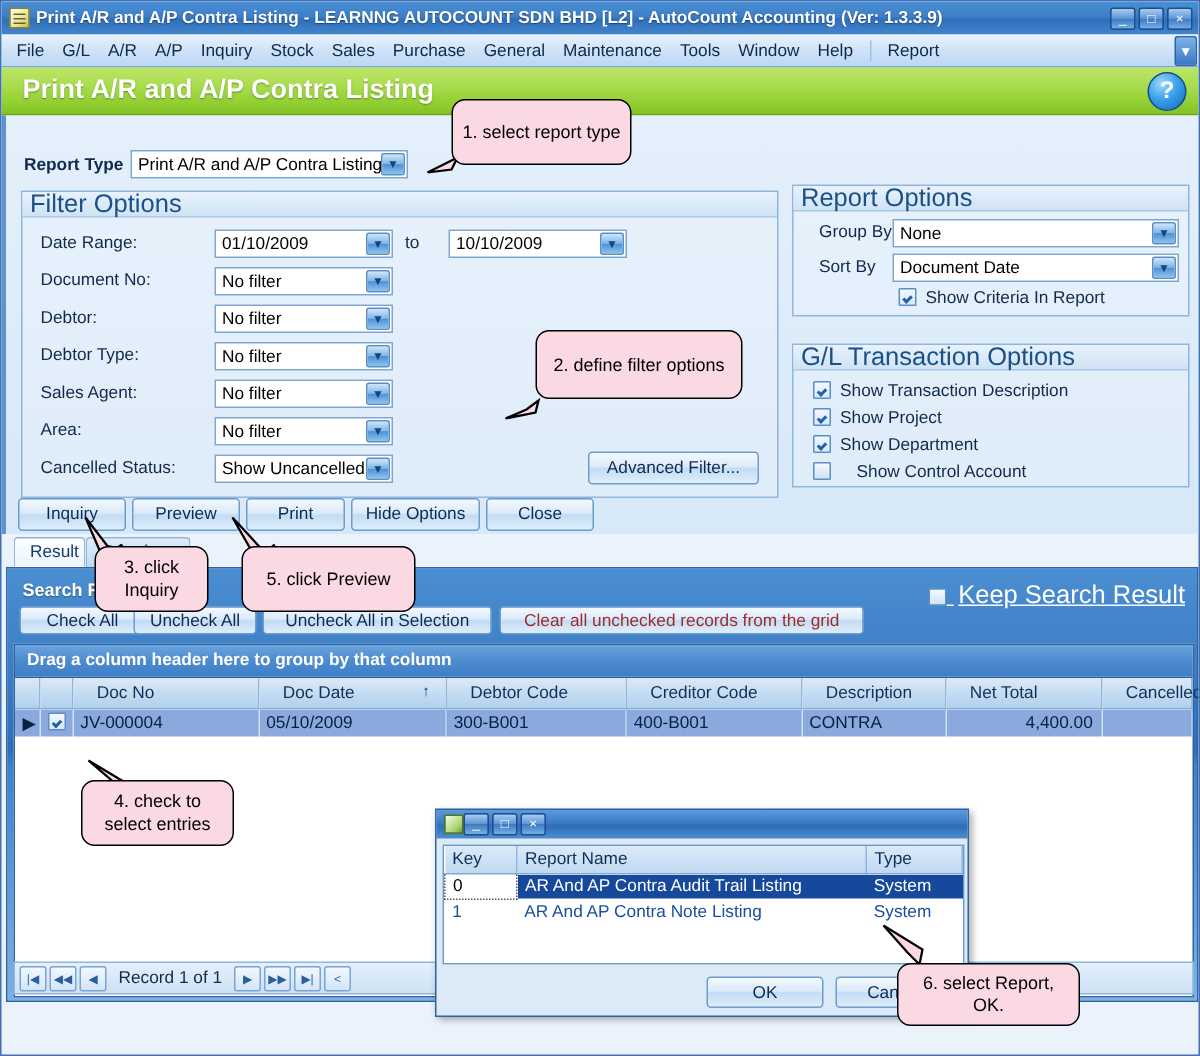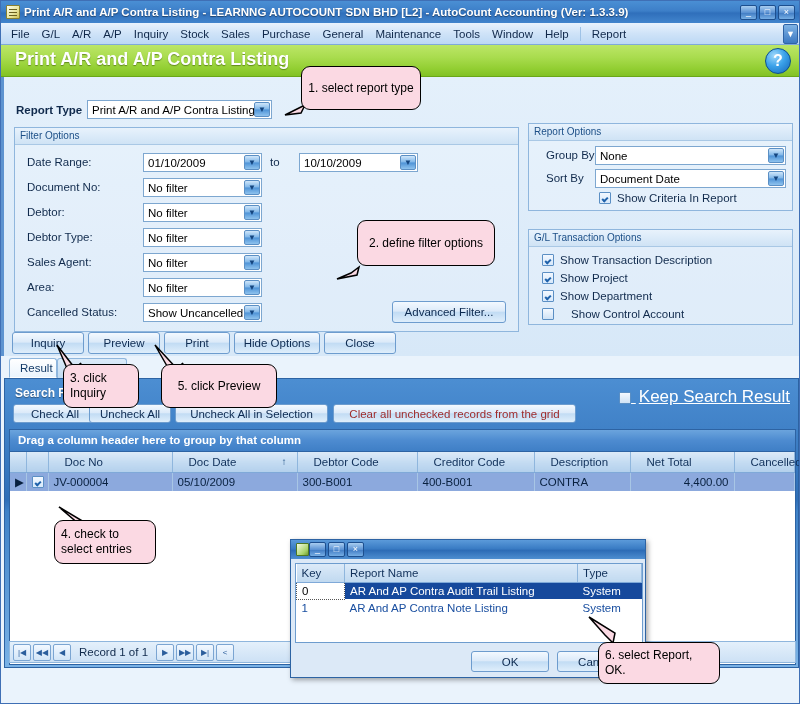--- a/index.html
+++ b/index.html
@@ -91,21 +91,21 @@
     background:linear-gradient(to bottom,#cfe6fa,#7fb6e8 48%,#4d92d6 52%,#8fc3ee);
     border:1px solid #5b8fc4; border-radius:2px;
     color:#14457f; font-size:8px; text-align:center; line-height:14px;
   }
 
   .groupbox { position:absolute; border:1px solid #8fb6dd; background:rgba(255,255,255,.18); }
   .group-title {
     position:absolute; left:0; top:0; height:17px; width:100%;
     background:linear-gradient(to bottom,#e8f2fc,#cfe3f5);
     border-bottom:1px solid #a9c8e5;
-    font-size:10px; color:#1c4f87; padding-left:5px; line-height:16px;
+    font-size:17px; color:#1c4f87; padding-left:5px; line-height:16px;
   }
 
   .chk { width:12px; height:12px; border:1px solid #5b8fc4; background:#fff;
          display:inline-block; vertical-align:-2px; position:relative; border-radius:1px; }
   .chk.on { background:linear-gradient(to bottom,#f2f8ff,#d7e9fb); }
   .chk.on:after {
     content:""; position:absolute; left:2px; top:4px; width:4px; height:2px;
     border-left:2px solid #1f62ab; border-bottom:2px solid #1f62ab;
     transform:rotate(-45deg);
   }
@@ -201,21 +201,21 @@
                    white-space:nowrap; overflow:hidden; }
   tr.dsel td { background:#16499c; color:#fff; }
   tr.dsel td.keycell { background:#fff; color:#000; border:1px dotted #555; }
   .dlg-btns { position:absolute; left:0; bottom:5px; width:100%;
               display:flex; justify-content:flex-end; gap:8px; padding-right:10px; }
   .dlg-btn { width:78px; height:21px; }
 
   
   .callout {
     position:absolute; background:#fbd9e3; border:1.5px solid #000; border-radius:9px;
-    font-size:12px; color:#000; 
+    font-size:12px; color:#000; text-align:center;
     display:flex; align-items:center; justify-content:center;
     line-height:1.25; padding:3px 6px; z-index:60;
   }
   .tailsvg { position:absolute; z-index:59; overflow:visible; }
 </style>
 </head>
 <body>
 
 <div id="app">
 

